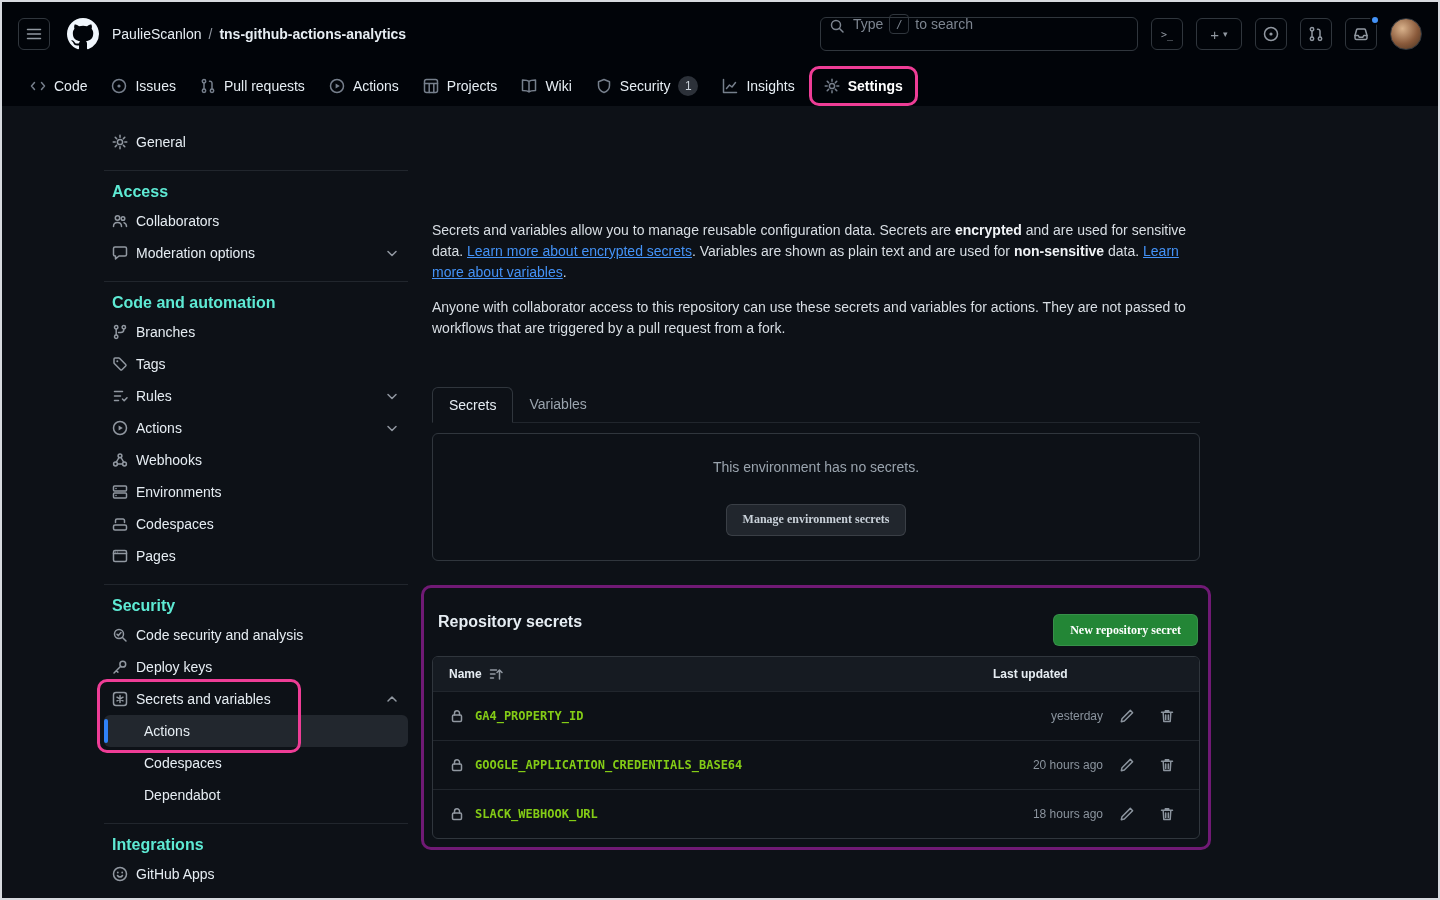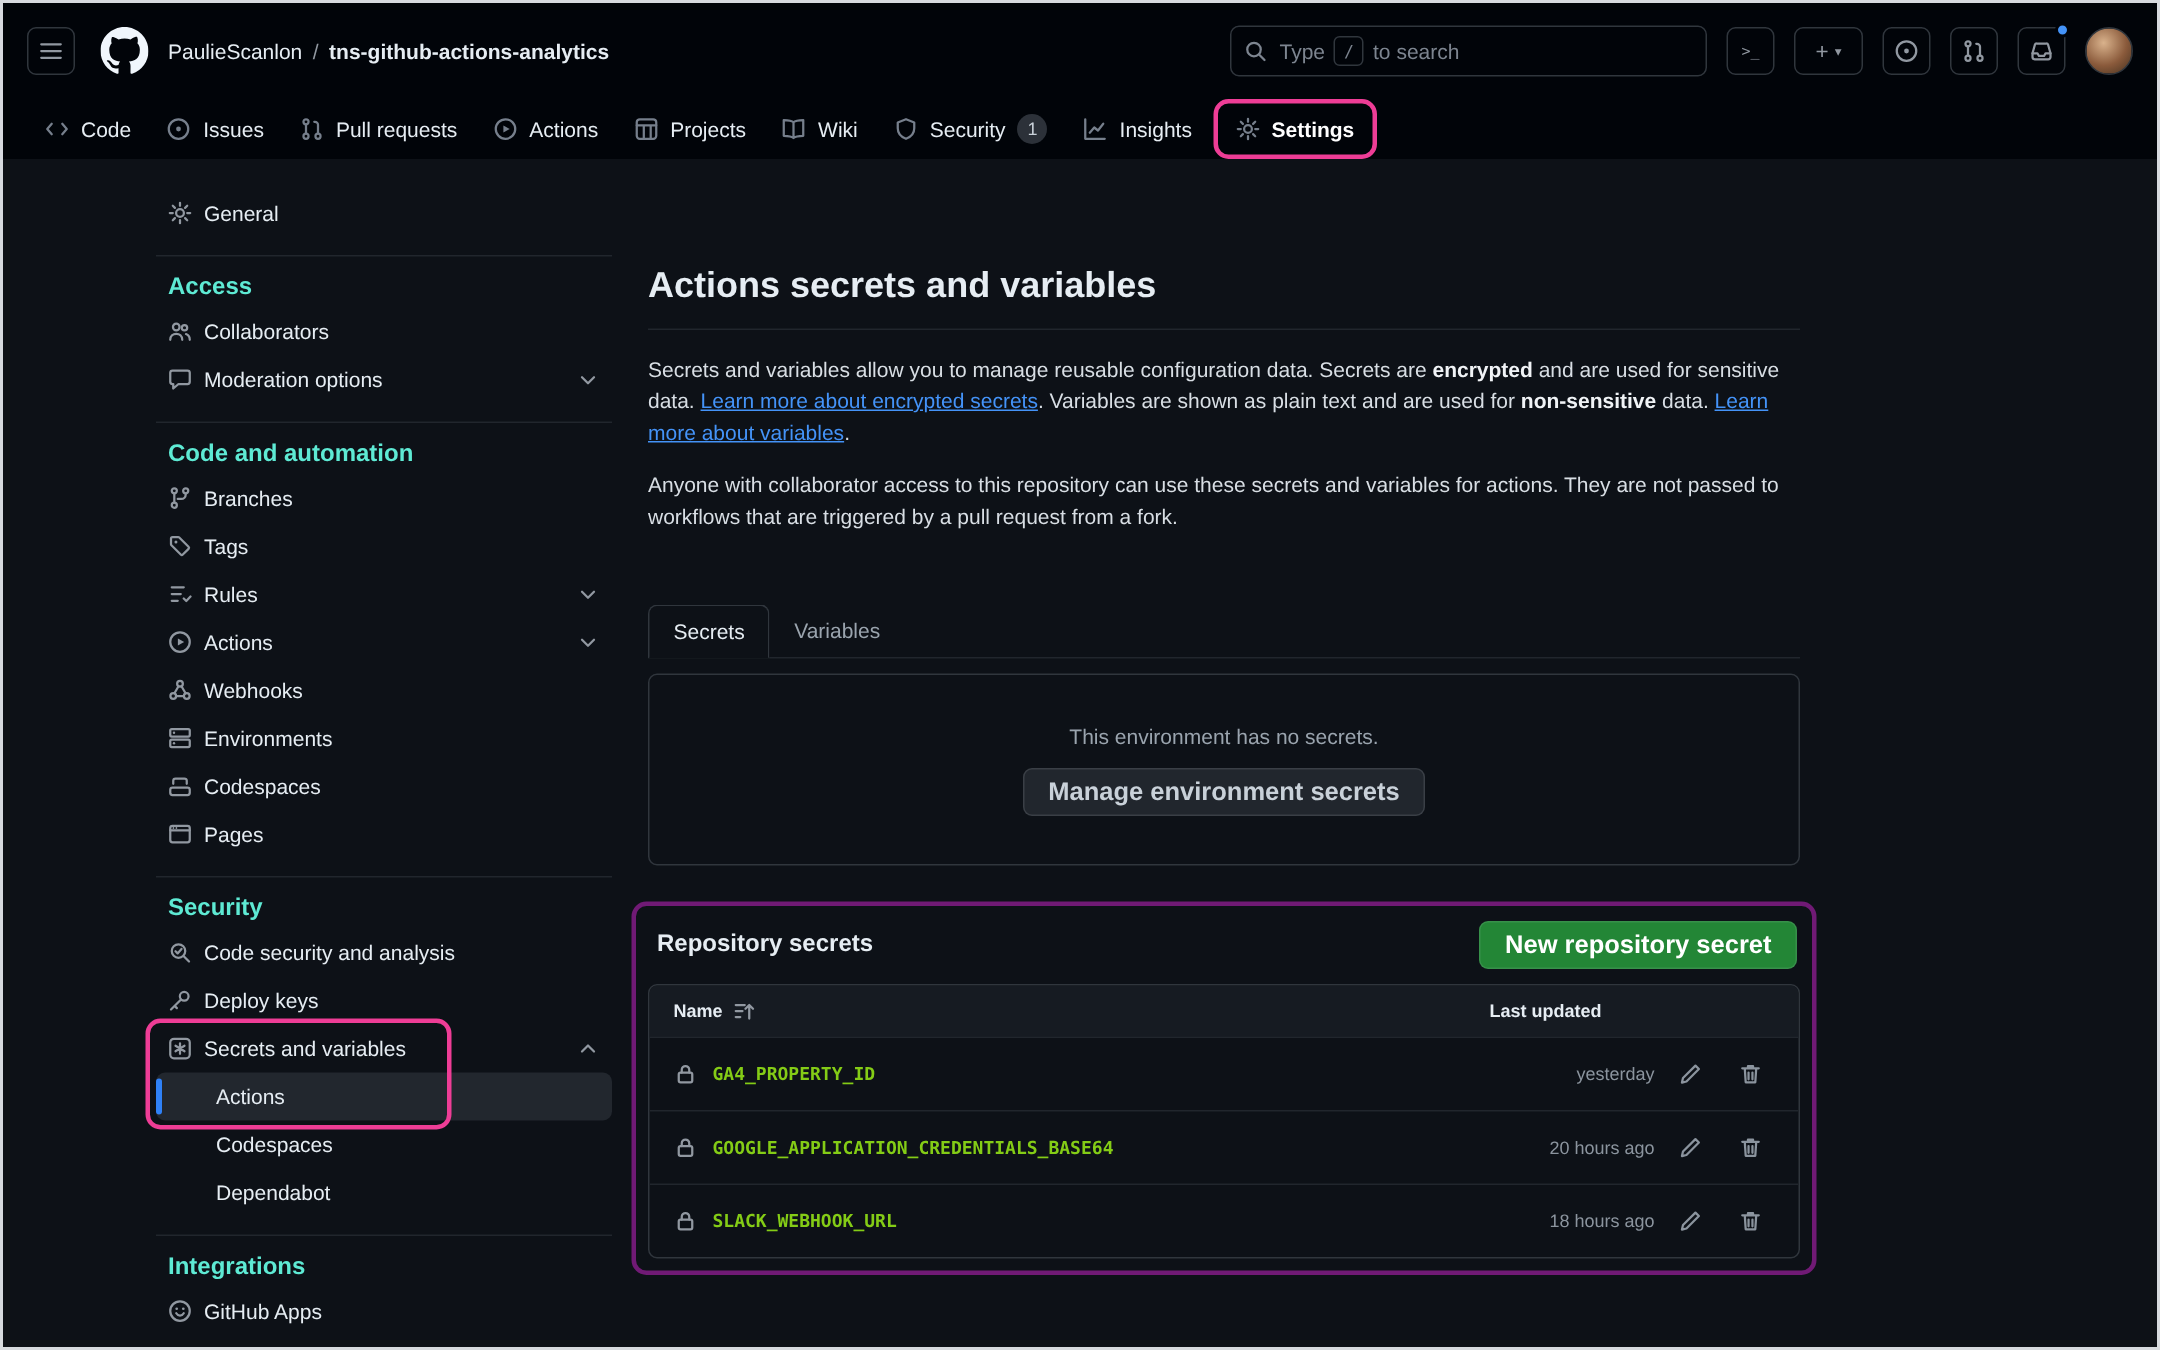--- a/index.html
+++ b/index.html
@@ -35,21 +35,21 @@
     display:flex; align-items:center; justify-content:center;
     padding:0; cursor:pointer; position:relative; font-family:inherit;
   }
   .logo { color:#f0f6fc; display:flex; margin-left:4px; }
   .crumbs { font-size:14px; color:#e6edf3; display:flex; gap:7px; align-items:center; white-space:nowrap; }
   .crumbs .sep { color:#9198a1; }
   .crumbs .repo { font-weight:700; }
   .hspacer { flex:1; }
   .search {
     width:318px; height:32px; border:1px solid #30363d; border-radius:6px;
-    display:flex; align-items:center; gap:8px; padding:16px 8px;
+    display:flex; align-items:flex-end; gap:8px; padding:16px 8px;
     color:#7d8590; font-size:14px; cursor:text;
   }
   .search .ph { display:flex; gap:6px; align-items:center; white-space:nowrap; flex:1; }
   .kbd {
     width:20px; height:20px; border:1px solid #30363d; border-radius:4px;
     display:flex; align-items:center; justify-content:center;
     font-family:"DejaVu Sans Mono", monospace; font-size:11px; color:#7d8590;
   }
   .cmdtxt { font-family:"DejaVu Sans Mono", monospace; font-size:10px; letter-spacing:0; }
   .plus-btn { width:46px; gap:4px; font-size:15px; color:#9198a1; }
@@ -118,22 +118,22 @@
   .t { padding:9px 16px; font-size:14px; border-radius:6px 6px 0 0; cursor:pointer; }
   .t.active { color:#e6edf3; border:1px solid #30363d; border-bottom-color:#0d1117; margin-bottom:-1px; background:#0d1117; }
   .t.inactive { color:#9aa4ae; }
   .env-h { font-size:16px; font-weight:700; color:#e6edf3; margin:22px 0 0; }
   .env-box {
     margin-top:10px; border:1px solid #30363d; border-radius:6px; height:128px;
     display:flex; flex-direction:column; align-items:center; justify-content:center; gap:13px;
   }
   .env-empty { font-size:14px; color:#9aa4ae; }
   .btn {
-    height:32px; padding:0 16px; font-size:17px; font-weight:700; border-radius:6px;
-    display:inline-flex; align-items:center; cursor:pointer; font-family:Liberation Sans, sans-serif; white-space:nowrap;
+    height:32px; padding:0 16px; font-size:12px; font-weight:700; border-radius:6px;
+    display:inline-flex; align-items:center; cursor:pointer; font-family:Liberation Serif, serif; white-space:nowrap;margin-top:16px;
   }
   .btn-secondary { background:#21262d; color:#c9d1d9; border:1px solid rgba(240,246,252,0.12); }
   .btn-green { background:#238636; color:#ffffff; border:1px solid rgba(240,246,252,0.1); }
   .repo-secrets-annot {
     margin:24px -11px 0; border:3px solid #701a75; border-radius:10px; padding:10px 8px 8px;
   }
   .rs-head { display:flex; align-items:center; justify-content:space-between; padding:0 2px 10px 6px; }
   .rs-title { font-size:16px; font-weight:700; color:#e6edf3; }
   .table { border:1px solid #30363d; border-radius:6px; overflow:hidden; background:#0d1117; }
   .thead {
@@ -494,21 +494,20 @@
               <circle class="f" cx="10.2" cy="6.5" r=".9"></circle>
             </svg>
           </span>
         <span>GitHub Apps</span>
       </div>
 
       <div class="annot-sidebar"></div>
     </aside>
 
     <main class="main">
-      <h2 class="page-title">Actions secrets and variables</h2>
 
       <p class="intro"><span>Secrets and variables allow you to manage reusable configuration data. Secrets are </span><b>encrypted</b><span> and are used for sensitive data. </span><a class="lnk">Learn more about encrypted secrets</a><span>. Variables are shown as plain text and are used for </span><b>non-sensitive</b><span> data. </span><a class="lnk">Learn more about variables</a><span>.</span></p>
 
       <p class="intro para2">Anyone with collaborator access to this repository can use these secrets and variables for actions. They are not passed to workflows that are triggered by a pull request from a fork.</p>
 
       <div class="tabnav">
         <div class="t active">Secrets</div>
         <div class="t inactive">Variables</div>
       </div>
 

